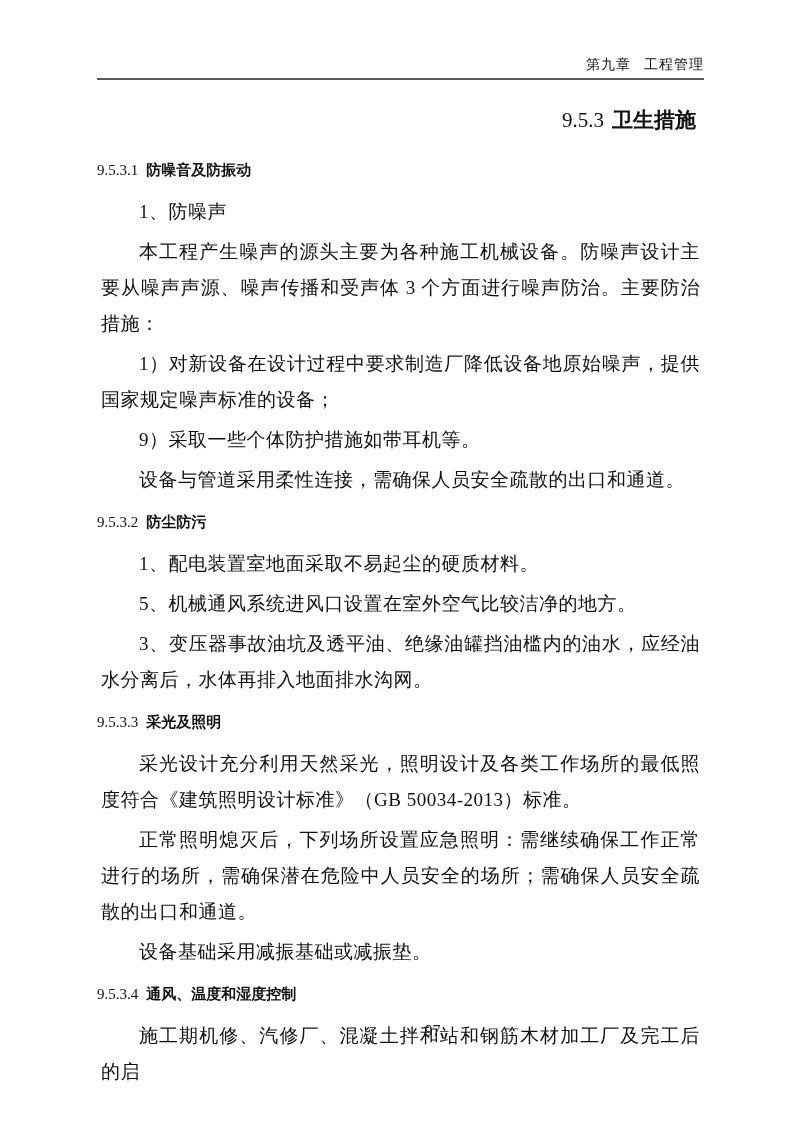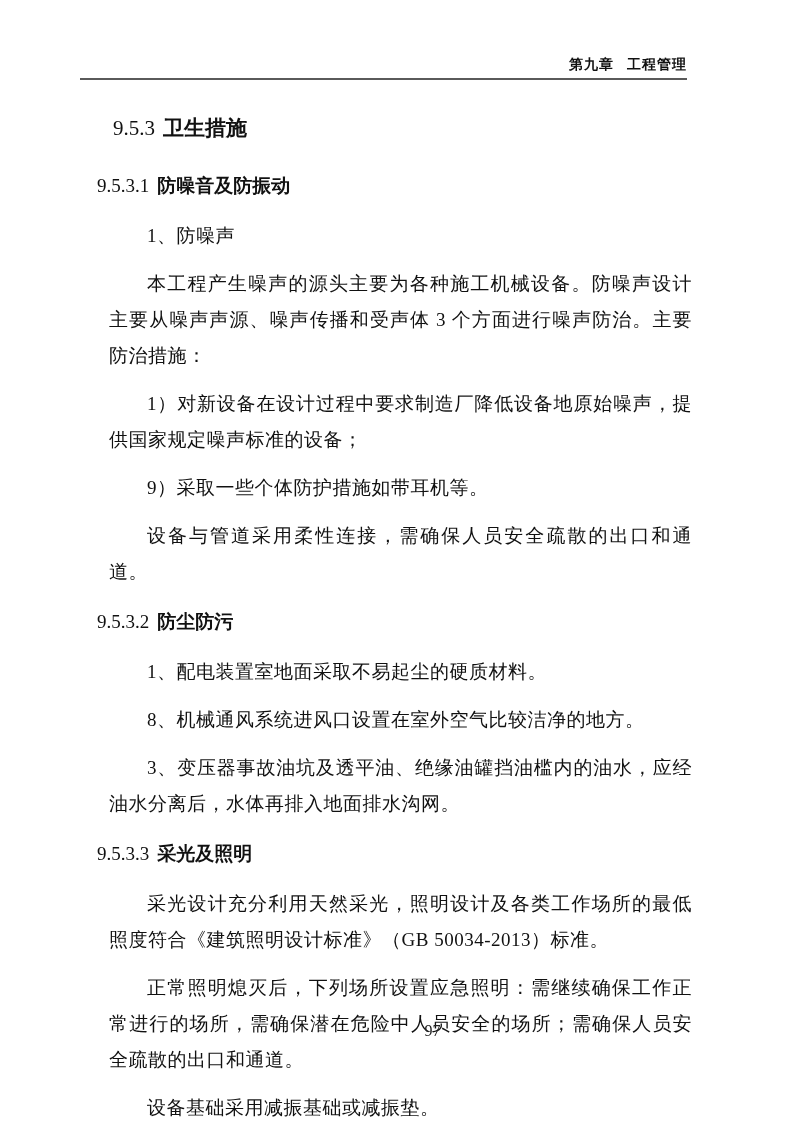--- a/index.html
+++ b/index.html
@@ -8,59 +8,60 @@
     width: 793px;
     height: 1122px;
     background: #ffffff;
     color: #111111;
     font-family: "Liberation Serif", "DejaVu Serif", serif;
     overflow: hidden;
   }
   .running-header {
     position: absolute;
     top: 56px;
-    left: 80px;
+    left: 97px;
     width: 607px;
     text-align: right;
     font-family: "Liberation Sans", "DejaVu Sans", sans-serif;
-    font-weight: 700;
+    font-weight: 400;
     font-size: 14px;
     line-height: 17px;
     border-bottom: 2px solid #5a5a5a;
     padding-bottom: 5px;
     letter-spacing: 1px;
   }
   .running-header .chap-title { margin-left: 13px; }
   .content {
     position: absolute;
     top: 90px;
     left: 97px;
     width: 607px;
   }
   h1.sec {
-    margin: 16px;
+    margin: 8px;
     font-size: 21px;
     line-height: 44px;
     font-weight: 700;
     font-family: "Liberation Sans", "DejaVu Sans", sans-serif;
+    text-align: right;
   }
   h2.sub {
     margin: 0;
-    font-size: 19px;
+    font-size: 15px;
     line-height: 40px;
     font-weight: 700;
     font-family: "Liberation Sans", "DejaVu Sans", sans-serif;
   }
   .hnum {
     font-family: "Liberation Serif", "DejaVu Serif", serif;
     font-weight: 400;
     margin-right: 8px;
   }
   p.body {
-    margin: 12px;
+    margin: 4px;
     font-size: 19px;
     line-height: 36px;
     text-indent: 2em;
     text-align: justify;
     letter-spacing: 0.5px;
   }
   .page-number {
     position: absolute;
     top: 1022px;
     left: 0;
@@ -88,21 +89,21 @@
 
     <p class="body">1、防噪声</p>
     <p class="body">本工程产生噪声的源头主要为各种施工机械设备。防噪声设计主要从噪声声源、噪声传播和受声体 3 个方面进行噪声防治。主要防治措施：</p>
     <p class="body">1）对新设备在设计过程中要求制造厂降低设备地原始噪声，提供国家规定噪声标准的设备；</p>
     <p class="body">9）采取一些个体防护措施如带耳机等。</p>
     <p class="body">设备与管道采用柔性连接，需确保人员安全疏散的出口和通道。</p>
 
     <h2 class="sub"><span class="hnum">9.5.3.2</span><span>防尘防污</span></h2>
 
     <p class="body">1、配电装置室地面采取不易起尘的硬质材料。</p>
-    <p class="body">8、机械通风系统进风口设置在室外空气比较洁净的地方。</p>
+    <p class="body">5、机械通风系统进风口设置在室外空气比较洁净的地方。</p>
     <p class="body">3、变压器事故油坑及透平油、绝缘油罐挡油槛内的油水，应经油水分离后，水体再排入地面排水沟网。</p>
 
     <h2 class="sub"><span class="hnum">9.5.3.3</span><span>采光及照明</span></h2>
 
     <p class="body">采光设计充分利用天然采光，照明设计及各类工作场所的最低照度符合《建筑照明设计标准》（GB 50034-2013）标准。</p>
     <p class="body">正常照明熄灭后，下列场所设置应急照明：需继续确保工作正常进行的场所，需确保潜在危险中人员安全的场所；需确保人员安全疏散的出口和通道。</p>
     <p class="body">设备基础采用减振基础或减振垫。</p>
 
     <h2 class="sub"><span class="hnum">9.5.3.4</span><span>通风、温度和湿度控制</span></h2>
 

